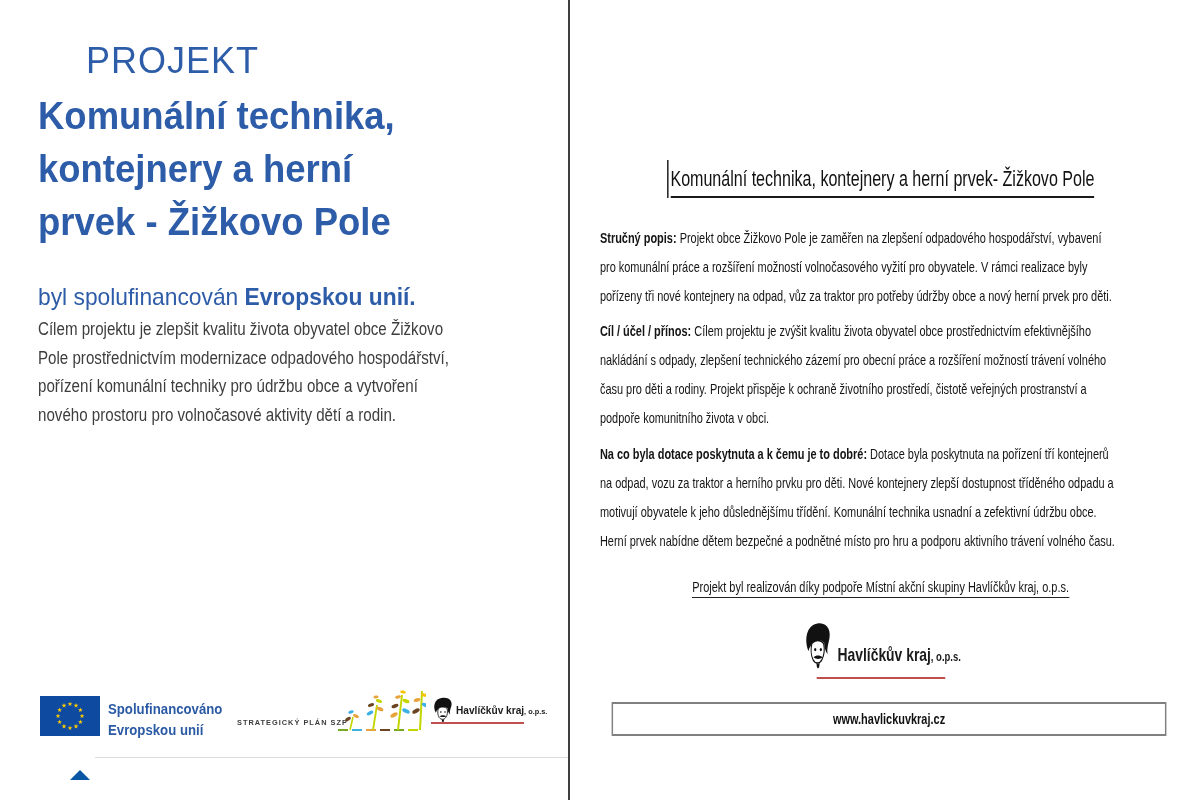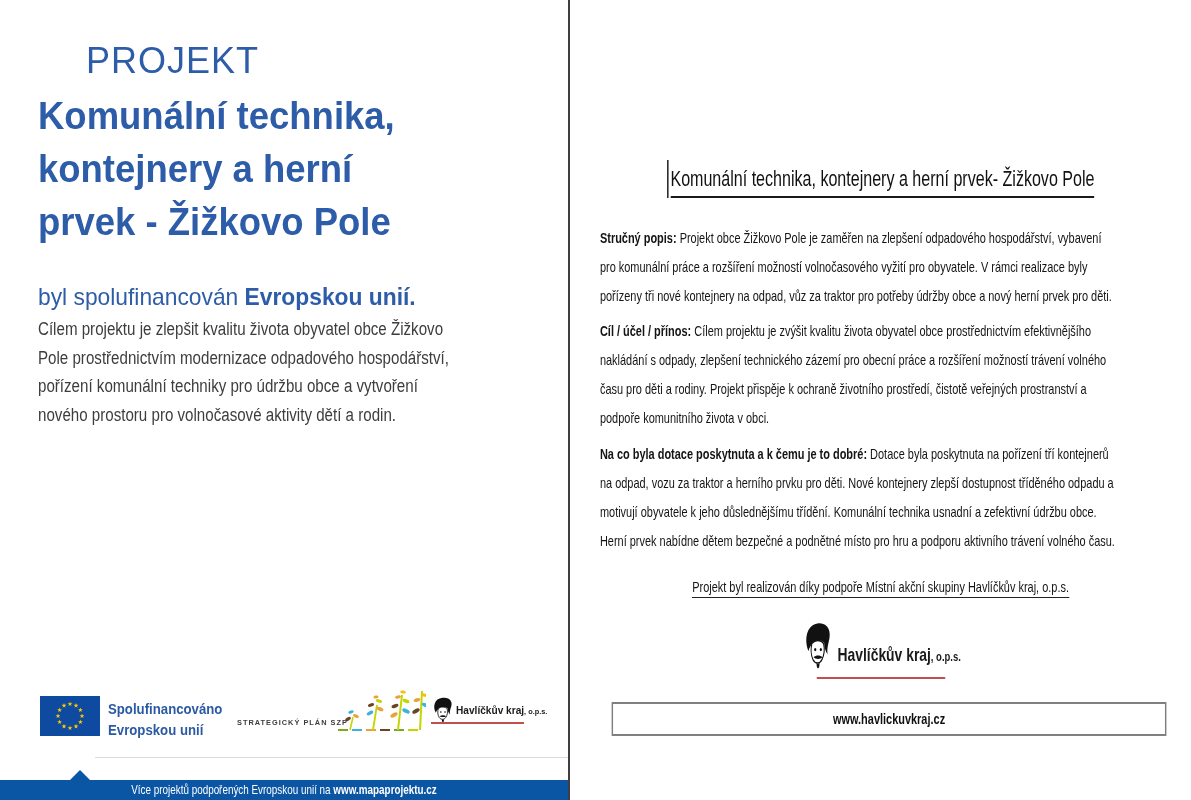--- a/index.html
+++ b/index.html
@@ -186,23 +186,20 @@
       <circle cx="36" cy="38" r="2" fill="#111"></circle>
       <path d="M23 48 C27 45 35 45 39 48 C35 51 27 51 23 48 Z" fill="#111"></path>
       <path d="M28 55 C30 57 32 57 34 55 L33 61 C31 63 31 63 29 61 Z" fill="#111"></path>
     </svg>
     <span class="mas-text-sm"><span>Havlíčkův kraj</span><small>, o.p.s.</small></span>
     <div class="mas-underline-sm"></div>
 
     <div class="faint-line"></div>
     <div class="footer-triangle"></div>
 
-    <footer class="poster-footer">
-      <span class="ft"><span>Více projektů podpořených Evropskou unií na </span><b>www.mapaprojektu.cz</b></span>
-    </footer>
   </section>
 
   <div class="divider"></div>
 
   <section class="doc">
     <div class="doc-inner">
 
       <div class="doc-title-row">
         <span class="doc-title-wrap">
           <span class="caret"></span>

